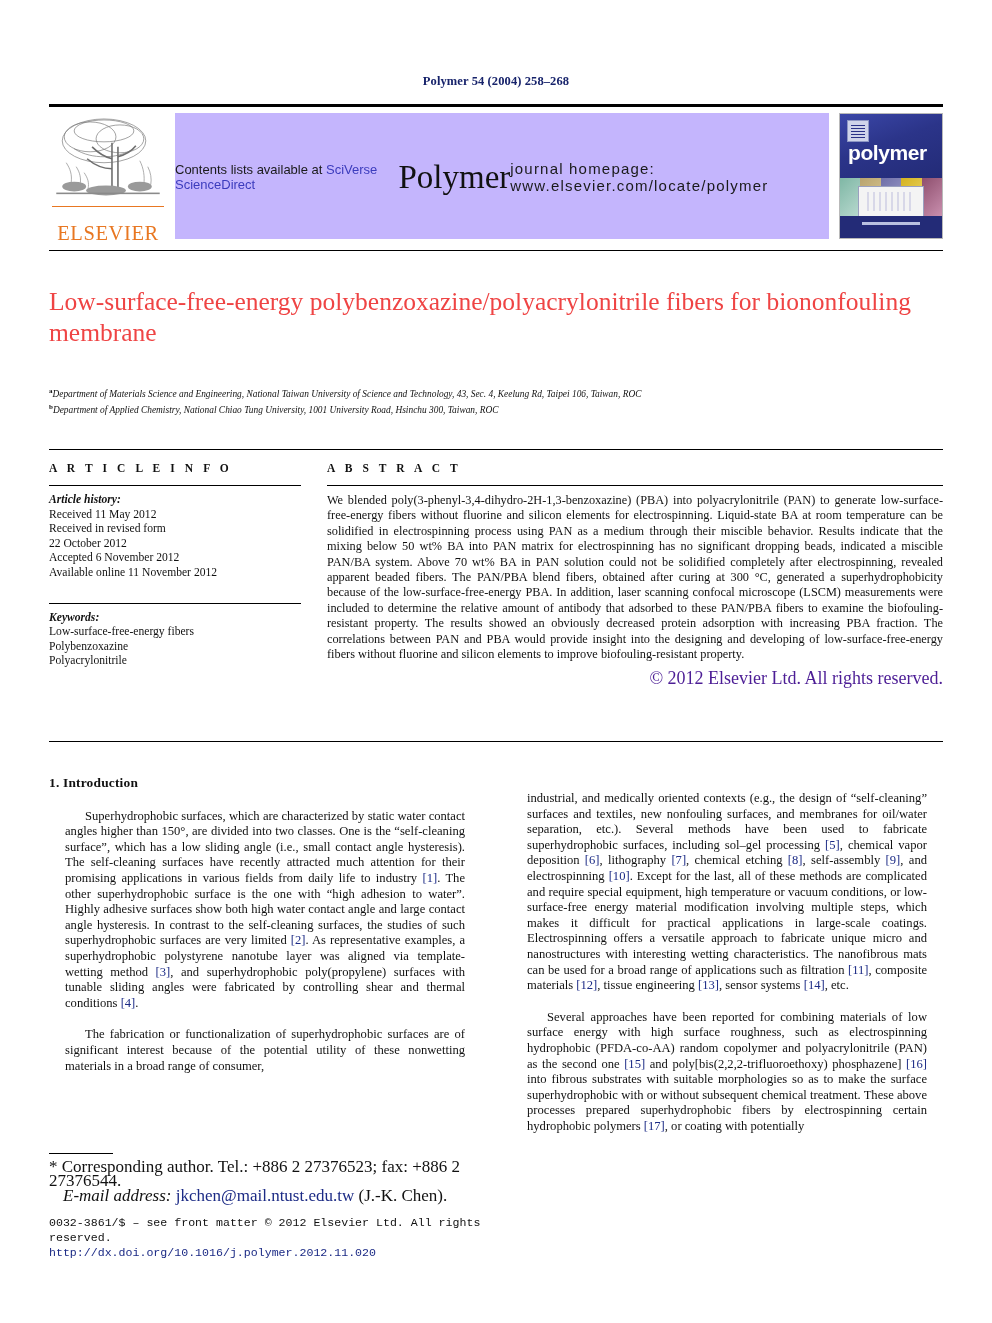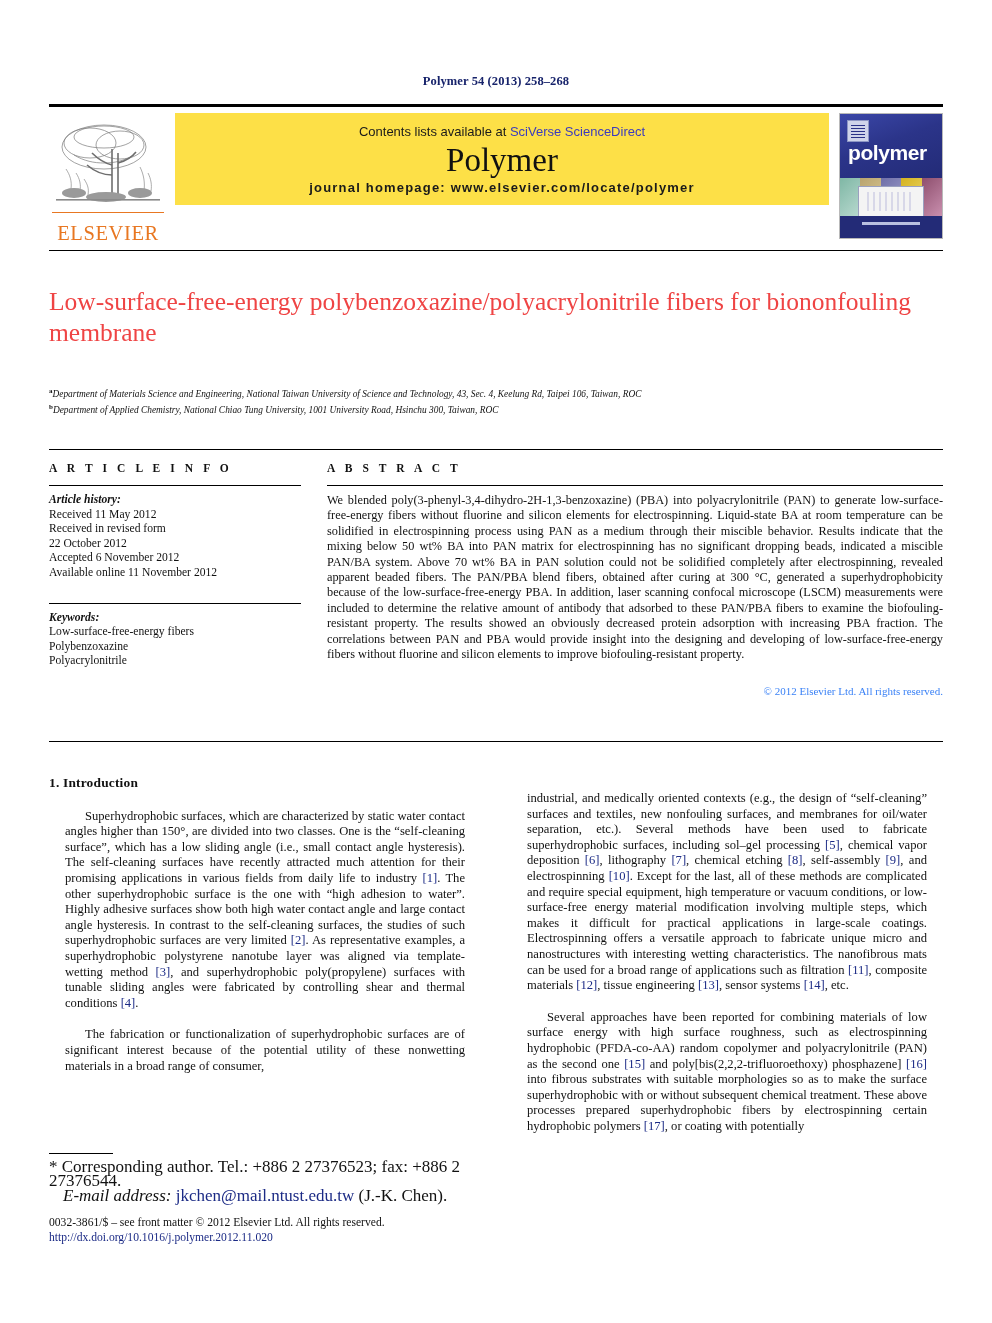--- a/index.html
+++ b/index.html
@@ -57,58 +57,57 @@
   }
   .tree-svg { display:block; }
   .elsevier-word {
     font-family: "Liberation Serif", serif;
     font-size: 20.5px;
     letter-spacing: 0.6px;
     color: #e87722;
     line-height: 1;
     margin-top: 1px;
     border-top: 1px solid #e87722;
-    padding-top: 10px;
+    padding-top: 16px;
     width: 112px;
     text-align: center;
   }
 
   .journal-band {
     flex: 1 1 auto;
-    background: #fde047;
+    background: #c4b5fd;
     margin: 0 10px 0 8px;
     display: flex;
-    flex-direction: column;
+    flex-direction: row;
     align-items: center;
     justify-content: space-between;
     padding: 11px 0 10px 0;
-    height: 92px;
+    height: 126px;
     box-sizing: border-box;
   }
   .contents-line {
     font-family: "Liberation Sans", sans-serif;
     font-size: 13px;
     color: #1a1a1a;
   }
   .contents-line .sd {
     color: #3b3bbd;
   }
   .journal-name {
     font-family: "Liberation Serif", serif;
     font-size: 33px;
     color: #111111;
     line-height: 1;
     margin-top: 2px;
   }
   .homepage-line {
     font-family: "Liberation Sans", sans-serif;
-    font-size: 13px;
+    font-size: 15px;
     color: #1a1a1a;
     letter-spacing: 1.2px;
-    font-weight: bold;
   }
 
   .cover-thumb {
     flex: 0 0 104px;
     width: 104px;
     height: 126px;
     position: relative;
     background: #2a3287;
     border: 1px solid #b9b9b9;
     box-sizing: border-box;
@@ -237,25 +236,25 @@
   .kwblock .hr-thick { margin-top: 0; margin-bottom: 7px; }
 
   .abstract-body {
     font-family: "Liberation Serif", serif;
     font-size: 12.3px;
     line-height: 15.4px;
     color: #111;
     text-align: justify;
   }
   .copyright {
-    margin-top: 23px;
+    margin-top: 6px;
     text-align: right;
     font-family: "Liberation Serif", serif;
-    font-size: 11px;
-    color: #3b82f6;
+    font-size: 18px;
+    color: #4c1d95;
   }
   .info-rule-bottom {
     position: absolute;
     left: 49px; top: 741px;
     width: 894px;
     border-top: 1px solid #000;
   }
 
   
   .body-col {
@@ -297,33 +296,33 @@
     line-height: 14.4px;
     color: #111;
   }
   .footnote-text i { font-style: italic; }
   .mail { color: #1b2a85; margin-top: 12px; }
 
   .imprint {
     position: absolute;
     left: 49px; top: 1215px;
     width: 460px;
-    font-family: Liberation Serif, serif;
+    font-family: Liberation Mono, monospace;
     font-size: 11.6px;
     line-height: 15px;
     color: #111;
   }
   .imprint .doi { color: #1b2a85; }
 </style>
 </head>
 <body>
 
 <div class="page">
 
-  <div class="running-head">Polymer 54 (2013) 258–268</div>
+  <div class="running-head">Polymer 54 (2004) 258–268</div>
 
   <div class="masthead">
 
     <div class="elsevier-logo">
       <svg class="tree-svg" width="108" height="92" viewBox="0 0 108 92">
         <g fill="none" stroke="#7a7a7a" stroke-width="0.7">
           <ellipse cx="50" cy="28" rx="42" ry="22"></ellipse>
           <ellipse cx="36" cy="24" rx="26" ry="15"></ellipse>
           <ellipse cx="66" cy="26" rx="24" ry="14"></ellipse>
           <ellipse cx="50" cy="18" rx="30" ry="11"></ellipse>

